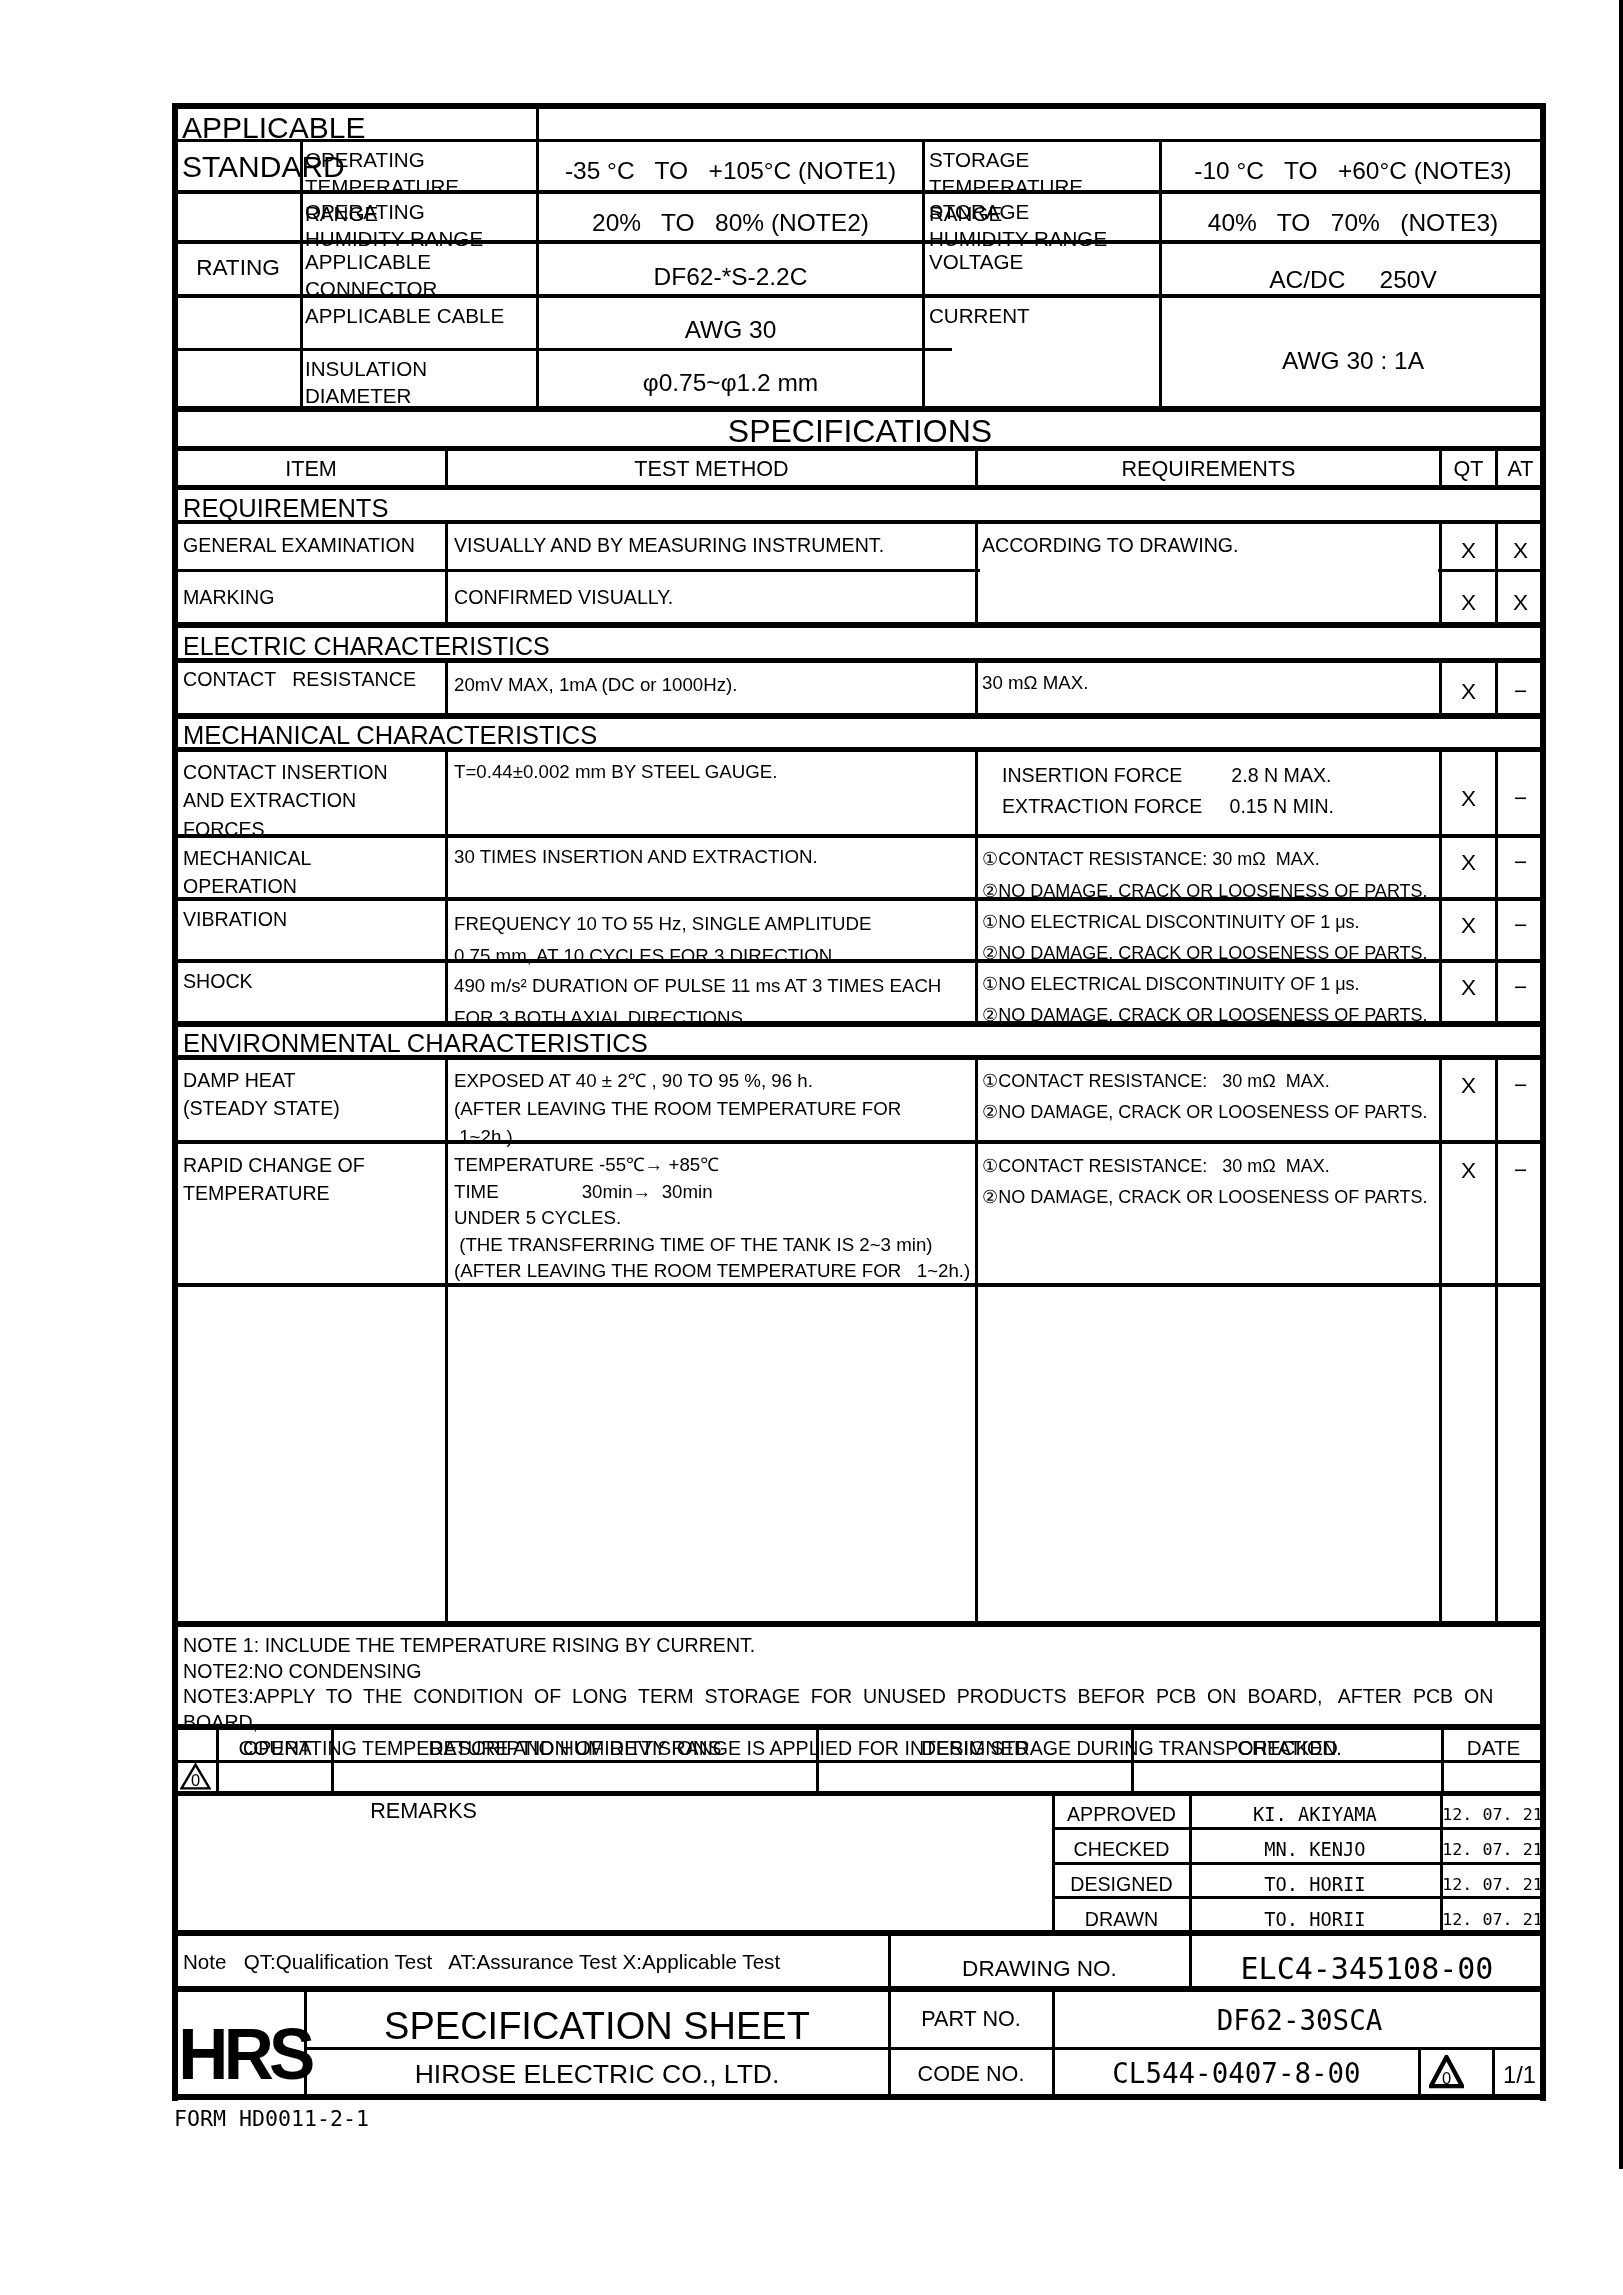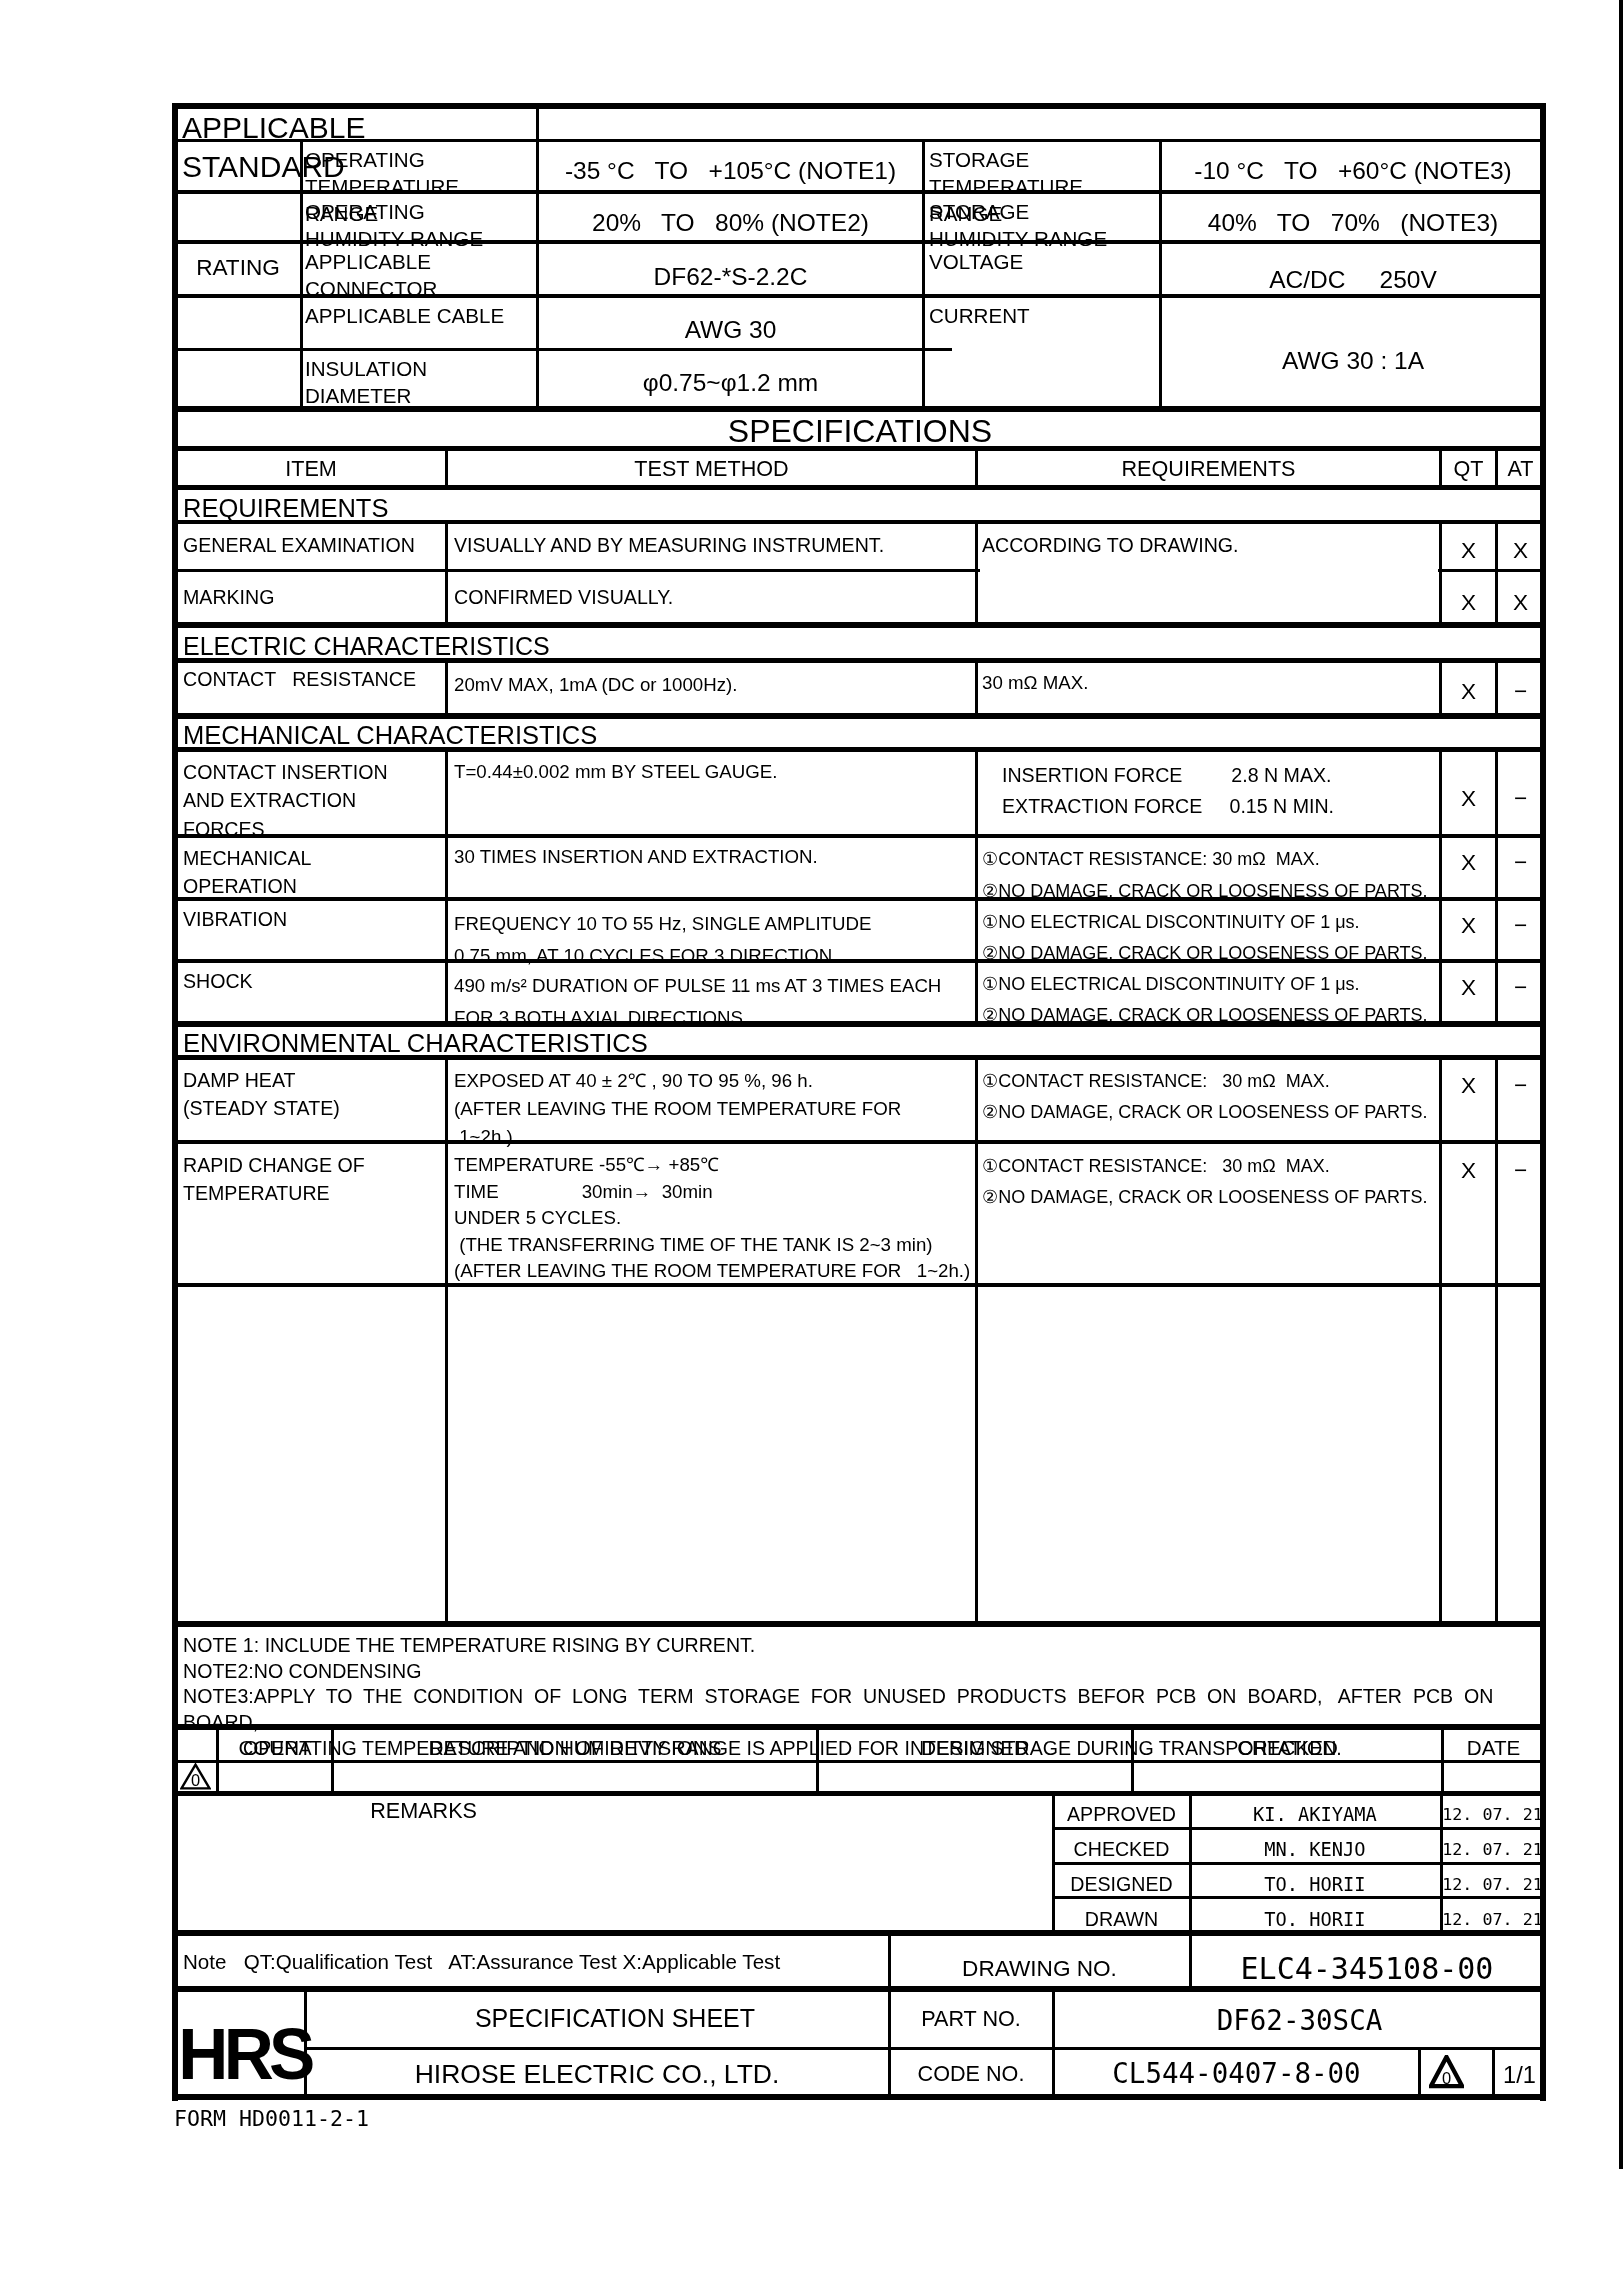--- a/index.html
+++ b/index.html
@@ -249,21 +249,21 @@
   <div class="t ctr mono" style="left:1442px;top:1874px;width:101px;font-size:16.7px;">12. 07. 21</div>
   <div class="t ctr" style="left:1055px;top:1907px;width:133px;font-size:19.6px;">DRAWN</div>
   <div class="t ctr mono" style="left:1191px;top:1908px;width:248px;font-size:18.7px;">TO. HORII</div>
   <div class="t ctr mono" style="left:1442px;top:1909px;width:101px;font-size:16.7px;">12. 07. 21</div>
 
   <div class="t" style="left:183px;top:1949px;width:702px;font-size:20.6px;">Note   QT:Qualification Test   AT:Assurance Test X:Applicable Test</div>
   <div class="t ctr" style="left:891px;top:1954px;width:297px;font-size:22.6px;">DRAWING NO.</div>
   <div class="t ctr mono" style="left:1191px;top:1949px;width:352px;font-size:30px;">ELC4-345108-00</div>
 
   <div class="t ctr" style="left:175px;top:2007px;width:130px;font-size:73px;font-weight:900;letter-spacing:-4.9px;transform:scaleX(0.95);">HRS</div>
-  <div class="t ctr" style="left:325px;top:2002px;width:580px;font-size:25px;">SPECIFICATION SHEET</div>
+  <div class="t ctr" style="left:307px;top:2002px;width:580px;font-size:38px;">SPECIFICATION SHEET</div>
   <div class="t ctr" style="left:891px;top:2005px;width:160px;font-size:21.6px;">PART NO.</div>
   <div class="t ctr mono" style="left:1055px;top:2003px;width:489px;font-size:27.5px;">DF62-30SCA</div>
   <div class="t ctr" style="left:307px;top:2057px;width:580px;font-size:26.5px;">HIROSE ELECTRIC CO., LTD.</div>
   <div class="t ctr" style="left:891px;top:2060px;width:160px;font-size:21.6px;">CODE NO.</div>
   <div class="t ctr mono" style="left:1055px;top:2056px;width:363px;font-size:27.5px;">CL544-0407-8-00</div>
 
   <svg class="tri" style="left:1429px;top:2055px;" width="35" height="34" viewBox="0 0 72 70">
     <path d="M36 4 L68 64 L4 64 Z" fill="none" stroke="#000" stroke-width="9"></path>
     <text x="36" y="60" text-anchor="middle" font-size="34" font-family="Liberation Sans, sans-serif">0</text>
   </svg>

